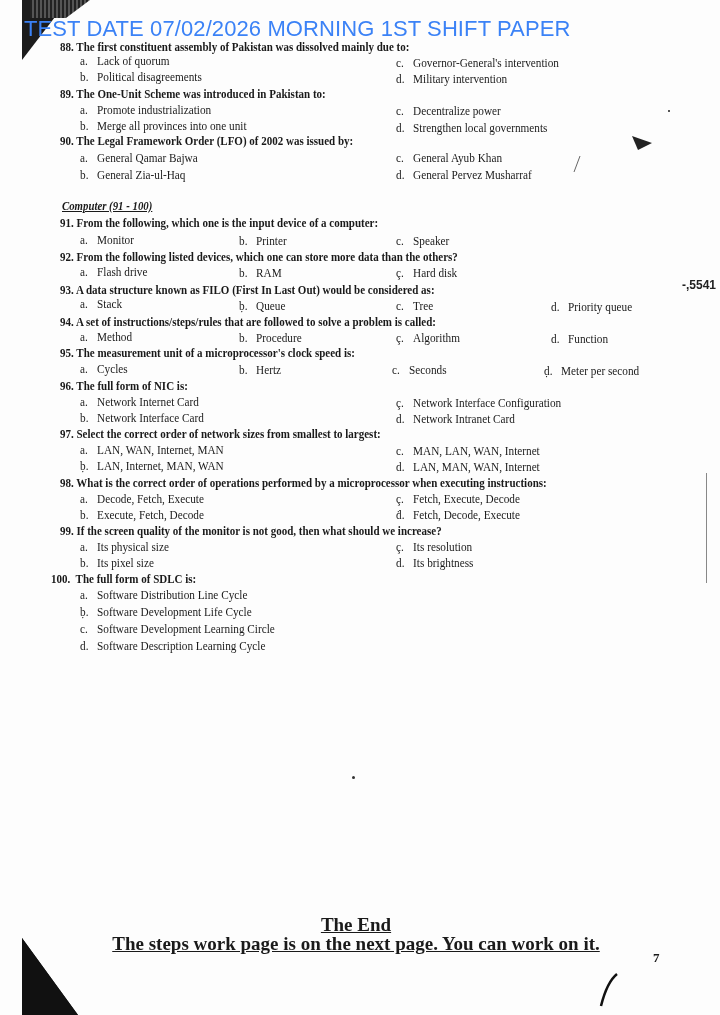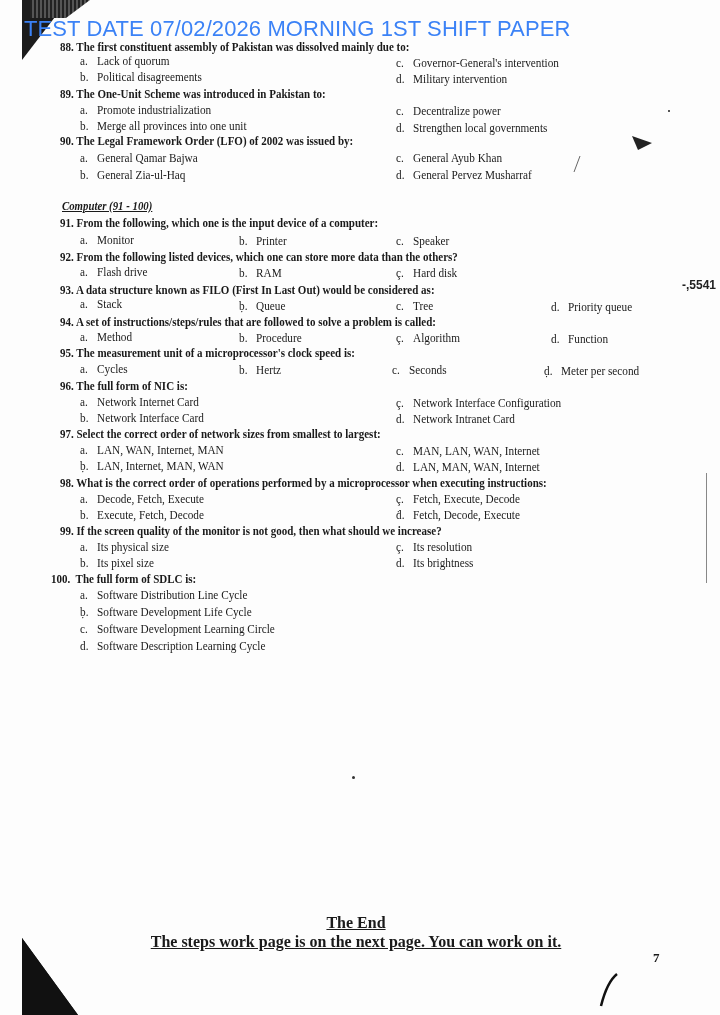--- a/index.html
+++ b/index.html
@@ -38,21 +38,21 @@
     transform: scaleX(0.9); transform-origin: left center;
   }
   .opt .lbl { display: inline-block; width: 19px; }
   .section {
     position: absolute; left: 62px; top: 199px; font-size: 12px; font-style: italic;
     text-decoration: underline; font-weight: bold;
     transform: scaleX(0.9); transform-origin: left center;
   }
   .end {
     position: absolute; left: 0; width: 712px; text-align: center;
-    font-weight: bold; text-decoration: underline; font-size: 16px;
+    font-weight: bold; text-decoration: underline; font-size: 19px;
   }
   .page-num {
     position: absolute; left: 653px; top: 950px; font-weight: bold; font-size: 13px;
   }
   .mark { position: absolute; }
   .margin-num {
     position: absolute; left: 682px; top: 278px; font-family: "Liberation Sans", sans-serif;
     font-weight: bold; font-size: 12px; color: #222;
   }
   .vline { position: absolute; left: 706px; top: 473px; width: 1px; height: 110px; background: #888; }

